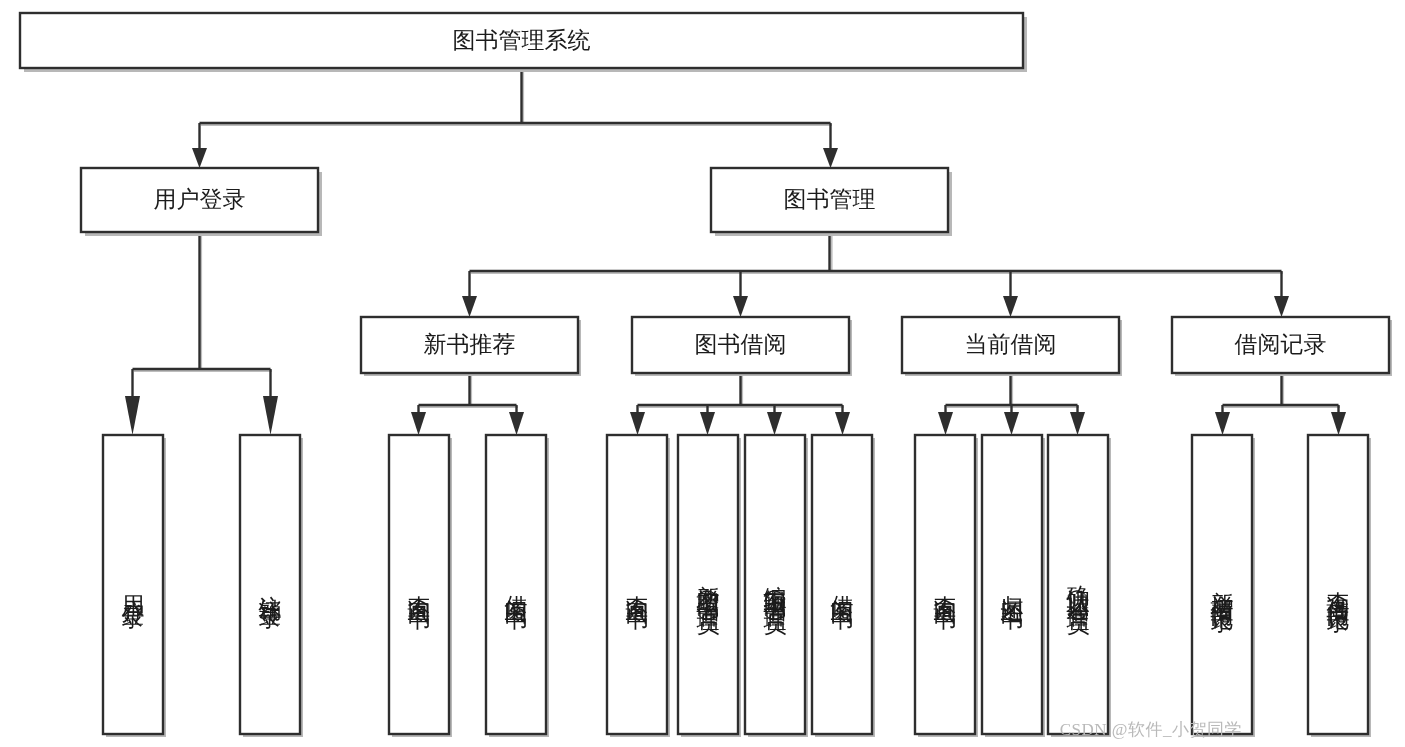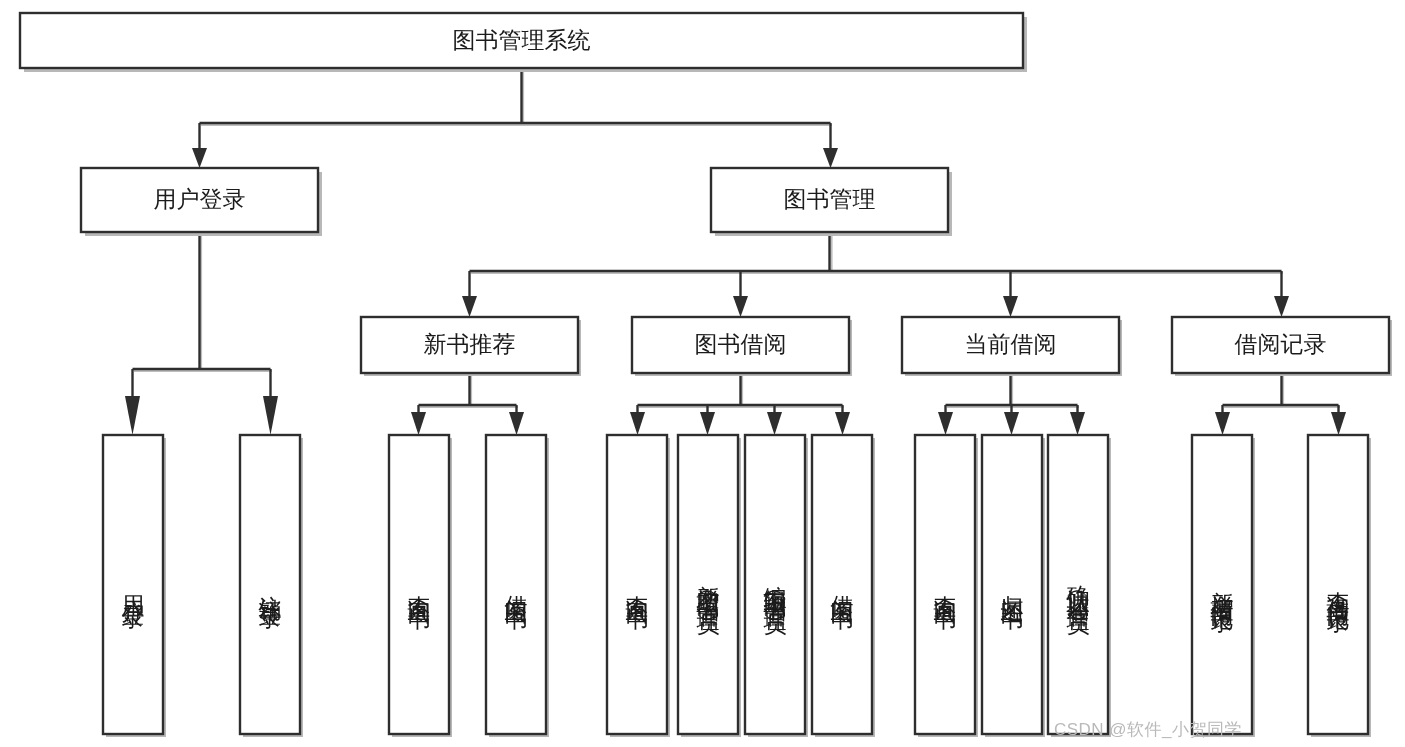--- a/index.html
+++ b/index.html
@@ -70,21 +70,21 @@
     white-space: nowrap;
     display: flex;
     align-items: center;
     justify-content: center;
     pointer-events: none;
   }
   .watermark {
     position: absolute;
     right: 8px;
     bottom: 6px;
-    font-family: Liberation Sans, sans-serif;
+    font-family: Liberation Serif, serif;
     font-size: 17px;
     color: #b9b9b9;
     white-space: nowrap;
     letter-spacing: 0.5px;
   }
 </style>
 </head>
 <body>
 
 <div id="diagram-root">

